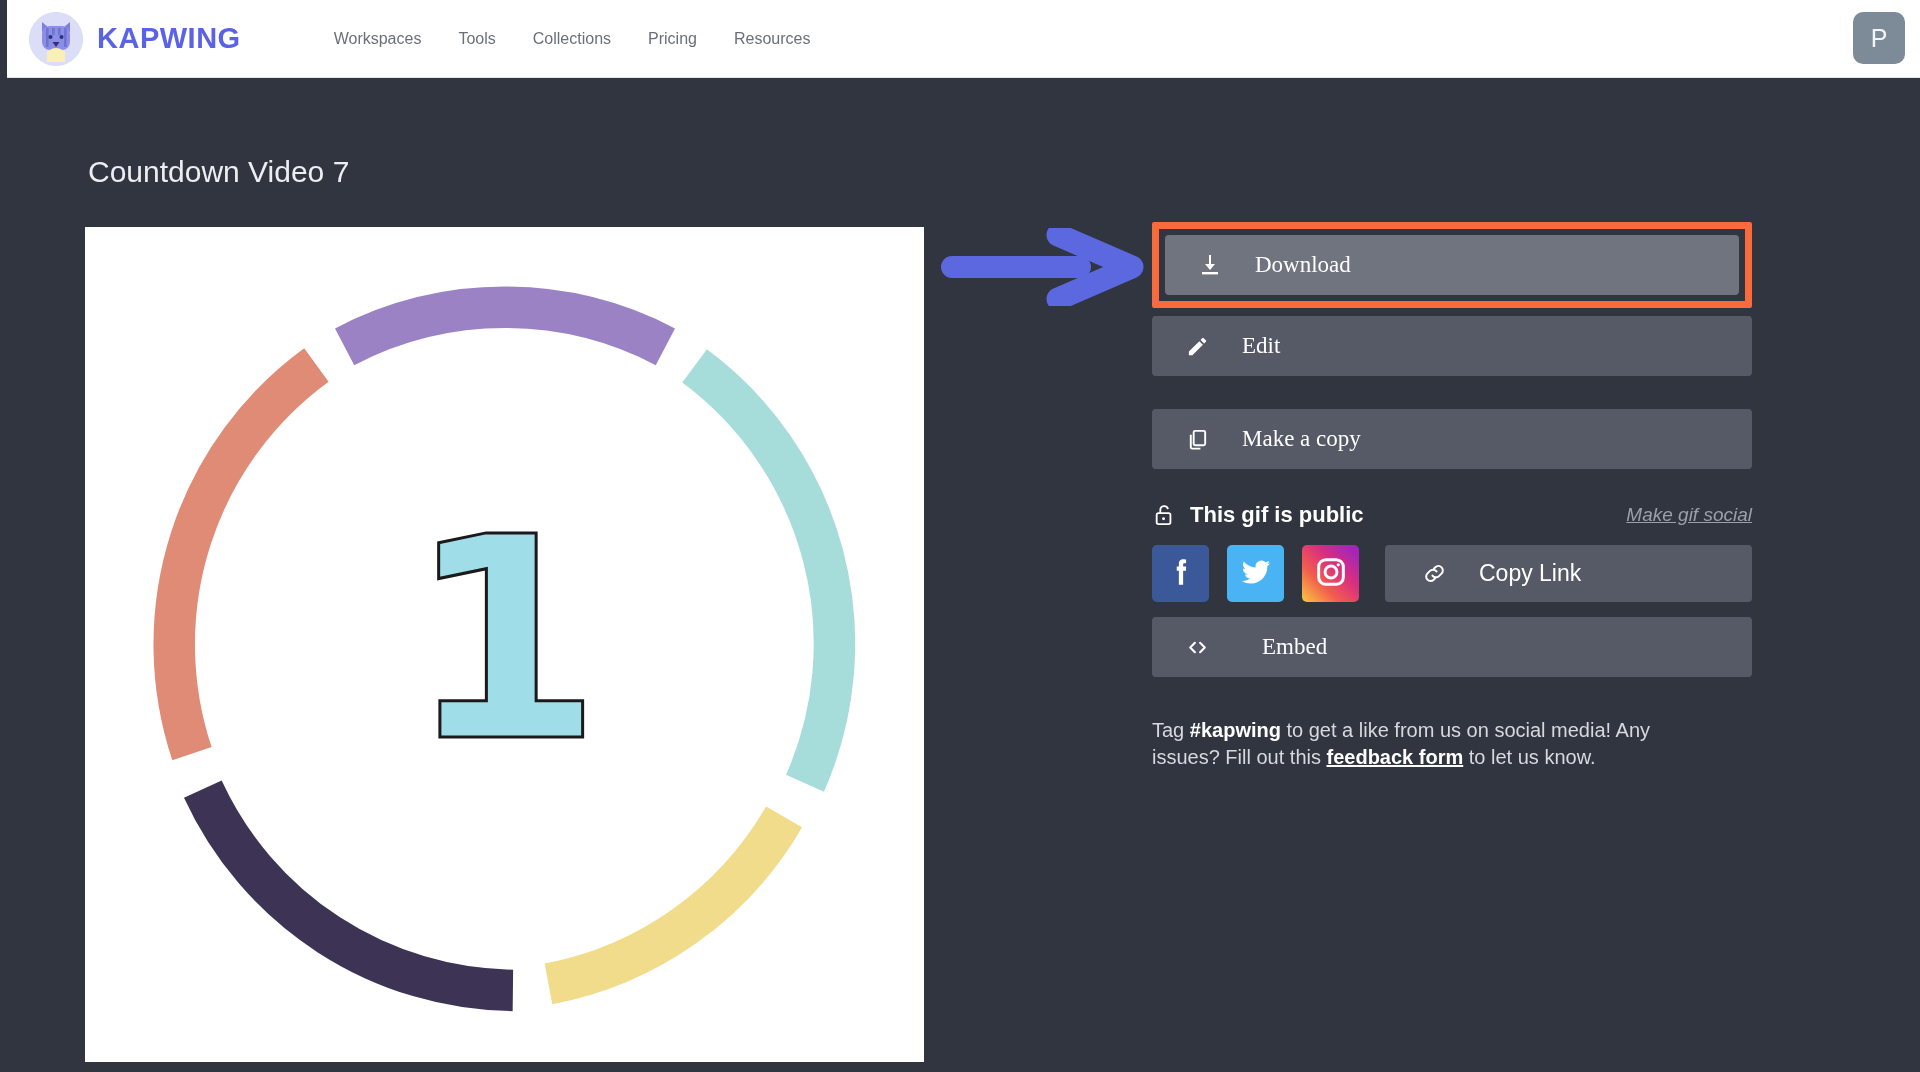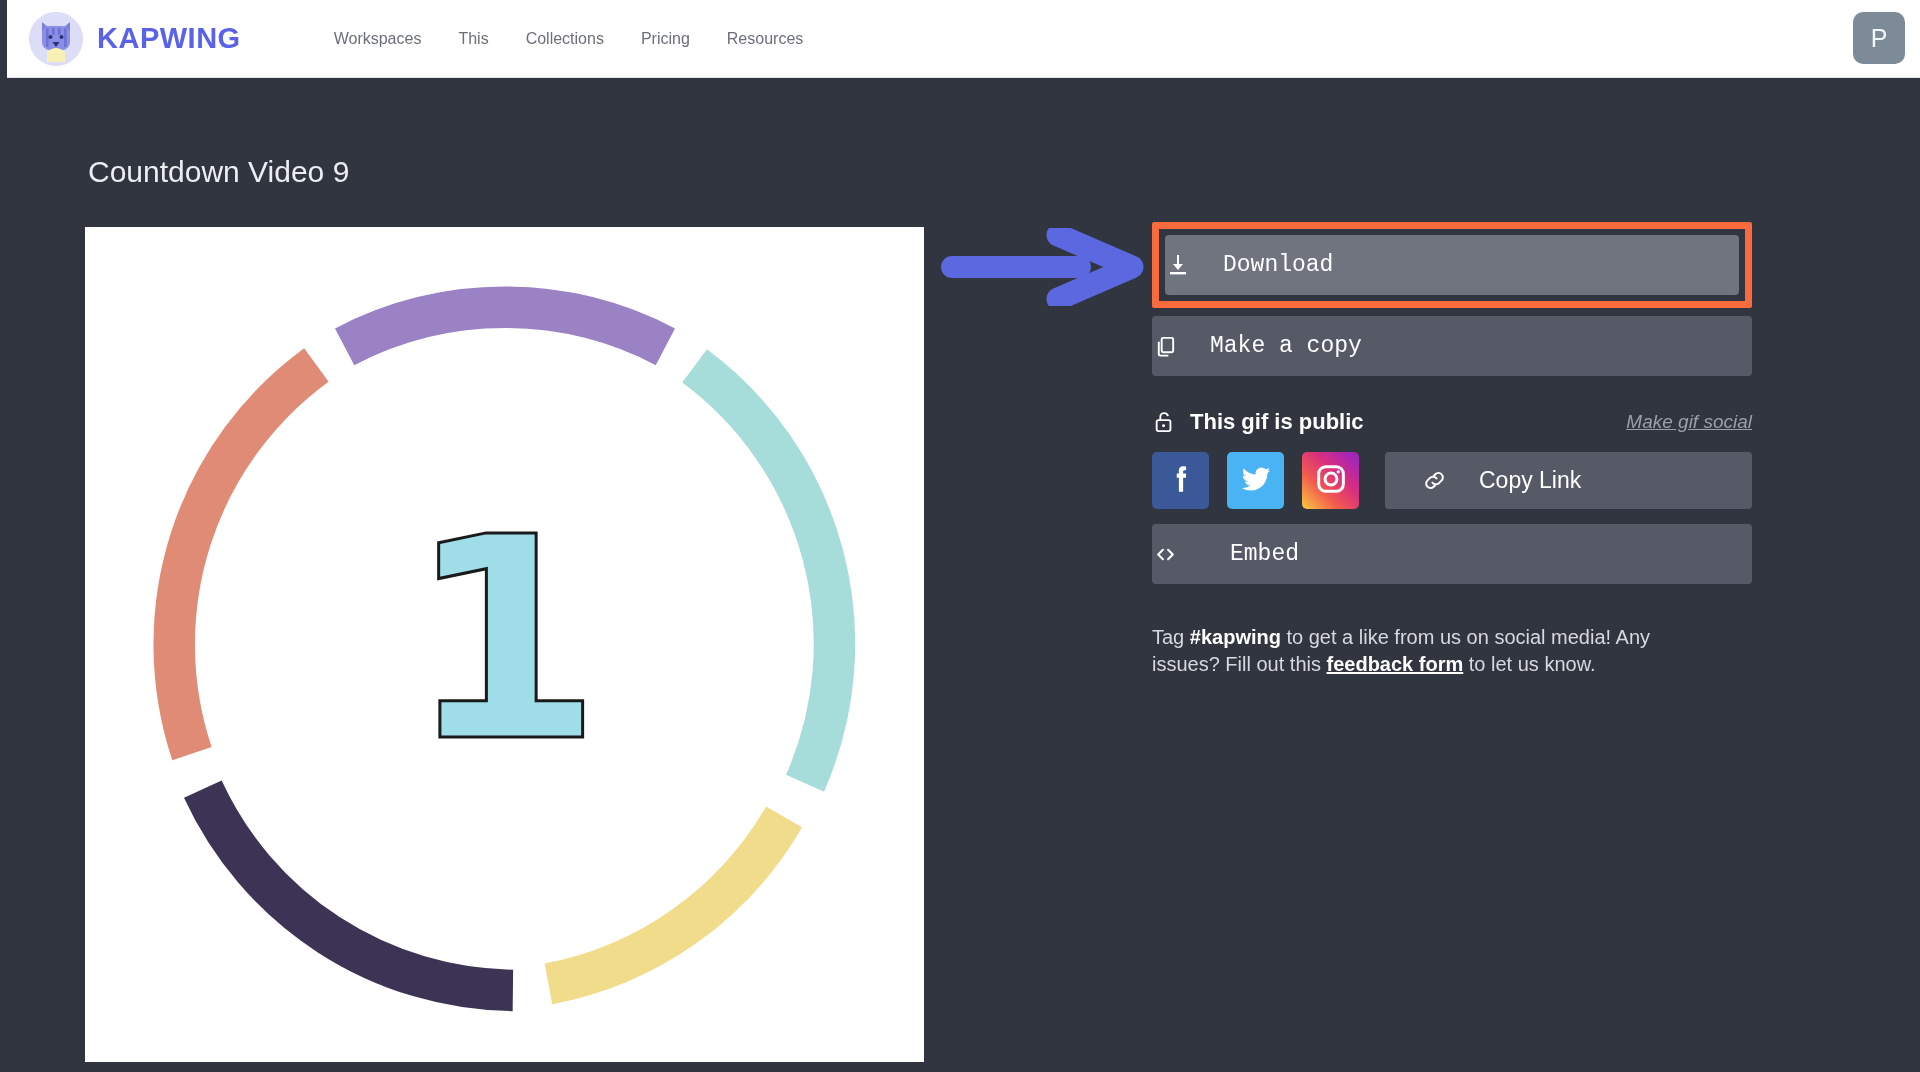--- a/index.html
+++ b/index.html
@@ -81,22 +81,22 @@
     border:7px solid #f96a3c;
     padding:6px;
     border-radius:2px;
     margin-bottom:8px;
   }
   .act-btn{
     height:60px; width:100%;
     background:#555a66; border:none; border-radius:4px;
     display:flex; align-items:center;
     color:#ffffff; font-size:23px;
-    cursor:pointer; 
-    font-family:Liberation Mono, monospace;
+    cursor:pointer; padding-left:32px;
+    font-family:Liberation Serif, serif;
   }
   .act-btn.primary{ background:#70747f; }
   .act-btn + .act-btn{ margin-top:33px; }
   .act-ico{
     width:26px; height:26px; margin-right:32px;
     display:flex; align-items:center; justify-content:center;
     flex:0 0 auto;
   }
 
   
@@ -161,30 +161,30 @@
         <circle cx="32.5" cy="25" r="2" fill="#2f3170"></circle>
         <path d="M23.5 30 L30.5 30 L27 35 Z" fill="#2f3170"></path>
         <path d="M18 40 q9 -8 18 0 v10 h-18 Z" fill="#f8f0b4"></path>
       </svg>
     </div>
     <div class="brand-name">KAPWING</div>
   </div>
 
   <div class="nav-links">
     <div class="nav-link">Workspaces</div>
-    <div class="nav-link">This</div>
+    <div class="nav-link">Tools</div>
     <div class="nav-link">Collections</div>
     <div class="nav-link">Pricing</div>
     <div class="nav-link">Resources</div>
   </div>
 
   <div class="avatar">P</div>
 </div>
 
-<div class="page-title">Countdown Video 9</div>
+<div class="page-title">Countdown Video 7</div>
 
 <div class="preview">
   <div class="ring-wrap">
     <svg viewBox="0 0 400 400" aria-hidden="true">
       <g fill="none" stroke-width="21" stroke-linecap="butt">
 
         <path d="M 118.8 49.0 A 175 175 0 0 1 281.2 49.0" stroke="#9b82c4"></path>
 
         <path d="M 296.0 58.7 A 175 175 0 0 1 351.9 270.0" stroke="#a6dcd9"></path>
 
@@ -213,20 +213,29 @@
       <span class="act-ico">
         <svg viewBox="0 0 24 24" width="24" height="24" fill="#ffffff" aria-hidden="true">
           <path d="M11 2h2v9h4l-5 6-5-6h4z"></path>
             <rect x="4" y="19" width="16" height="2.4"></rect>
         </svg>
       </span>
       <span>Download</span>
     </button>
   </div>
 
+  <button class="act-btn">
+    <span class="act-ico">
+      <svg viewBox="0 0 24 24" width="23" height="23" fill="#ffffff" aria-hidden="true">
+        <path d="M3 17.3V21h3.7L17.6 10.1l-3.7-3.7L3 17.3z"></path>
+        <path d="M20.7 7a1 1 0 000-1.4l-2.3-2.3a1 1 0 00-1.4 0l-1.8 1.8 3.7 3.7L20.7 7z"></path>
+      </svg>
+    </span>
+    <span>Edit</span>
+  </button>
 
   <button class="act-btn">
     <span class="act-ico">
       <svg viewBox="0 0 24 24" width="23" height="23" fill="none" stroke="#ffffff" stroke-width="2" aria-hidden="true">
         <rect x="8" y="3" width="12" height="15" rx="1.5"></rect>
         <path d="M5 7v13a1.5 1.5 0 001.5 1.5H15"></path>
       </svg>
     </span>
     <span>Make a copy</span>
   </button>

